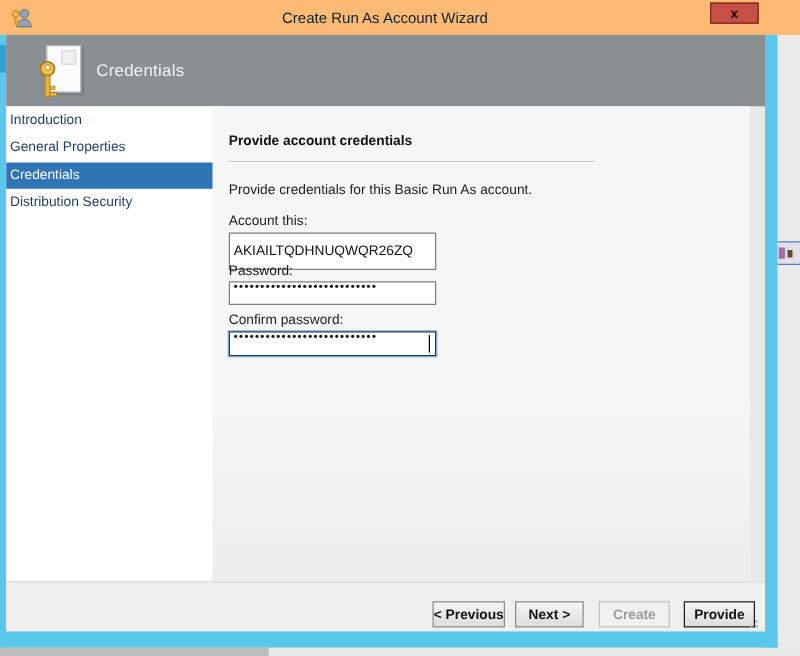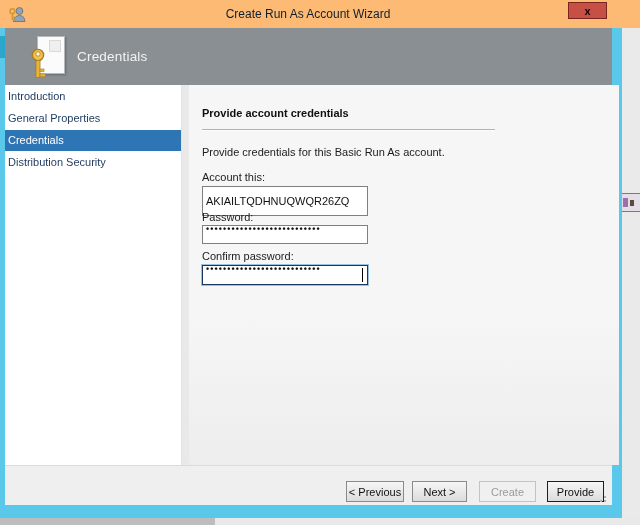--- a/index.html
+++ b/index.html
@@ -26,21 +26,21 @@
   .hdr-page { position:absolute; left:8px; top:1px; width:28px; height:38px; background:#fbfbfb;
               border:1px solid #b9b9b9; box-shadow:1px 1px 2px rgba(0,0,0,.25); }
   .hdr-page-fold { position:absolute; right:3px; top:3px; width:12px; height:12px;
                    border:1px solid #d9d9d9; background:#efefef; }
   .hdr-title { position:absolute; left:72px; top:0; height:57px; line-height:57px;
                font-size:13.5px; color:#f3f3f3; letter-spacing:.2px; }
 
   
   .sidebar { position:absolute; left:5px; top:85px; width:176px; height:380px; background:#ffffff; padding-top:1px; }
   .vdivider { position:absolute; left:181px; top:85px; width:1px; height:380px; background:#e2e2e2; }
-  .content { position:absolute; left:189px; top:85px; width:430px; height:380px;
+  .content { position:absolute; left:170px; top:85px; width:430px; height:380px;
              background:linear-gradient(#f6f6f6 60%, #ededed 100%); }
 
   .nav-item { height:21px; line-height:21px; margin-bottom:1px; padding-left:3px;
               font-size:11px; color:#1e3a5f; cursor:pointer; }
   .nav-item.selected { background:#2e75b6; color:#ffffff; cursor:default; }
   .nav-item.disabled { color:#9b9b9b; cursor:default; }
 
   .c-heading { position:absolute; left:13px; top:22px; font-size:11px; font-weight:bold; color:#101010; }
   .c-sep { position:absolute; left:13px; top:44px; width:293px; height:2px;
            background:linear-gradient(#b3b3b3 50%, #fdfdfd 50%); }
@@ -51,21 +51,21 @@
              padding:14px 3px; outline:none; }
   .f-input.masked { font-size:9px; font-weight:bold; letter-spacing:1.1px; padding-top:2px; }
   .f-input.focused { border:1px solid #17375e; box-shadow:0 0 0 1px #9cc0e0; height:20px; }
   .caret { position:absolute; left:173px; top:183px; width:1px; height:14px; background:#000; }
 
   
   .footer { position:absolute; left:5px; top:465px; width:607px; height:40px; background:#efefef;
             border-top:1px solid #dcdcdc; }
   .btn { position:absolute; top:15px; height:21px; background:linear-gradient(#f6f6f6,#dcdcdc);
          border:1px solid #8a8a8a; font-family:inherit; font-size:11px; color:#111;
-         cursor:pointer; }
+         cursor:pointer;font-weight:bold; }
   .btn.default { border:1px solid #1e1e1e; }
   .btn:disabled { background:#f0f0f0; border:1px solid #c3c3c3; color:#9b9b9b; cursor:default; }
   .grip { position:absolute; right:6px; bottom:3px; width:8px; height:8px; }
   .grip i { position:absolute; width:2px; height:2px; background:#aeaeae; }
 
   
   .desk-right { position:absolute; left:622px; top:28px; width:18px; height:490px; background:#eaeaea; }
   .bg-fragment { position:absolute; left:622px; top:193px; width:18px; height:19px; background:#e4dee7;
                  border-top:1px solid #4d82c4; border-bottom:1px solid #4d82c4; }
   .bg-fragment .b1 { position:absolute; left:1px; top:4px; width:5px; height:9px; background:#9e6fa8; }

